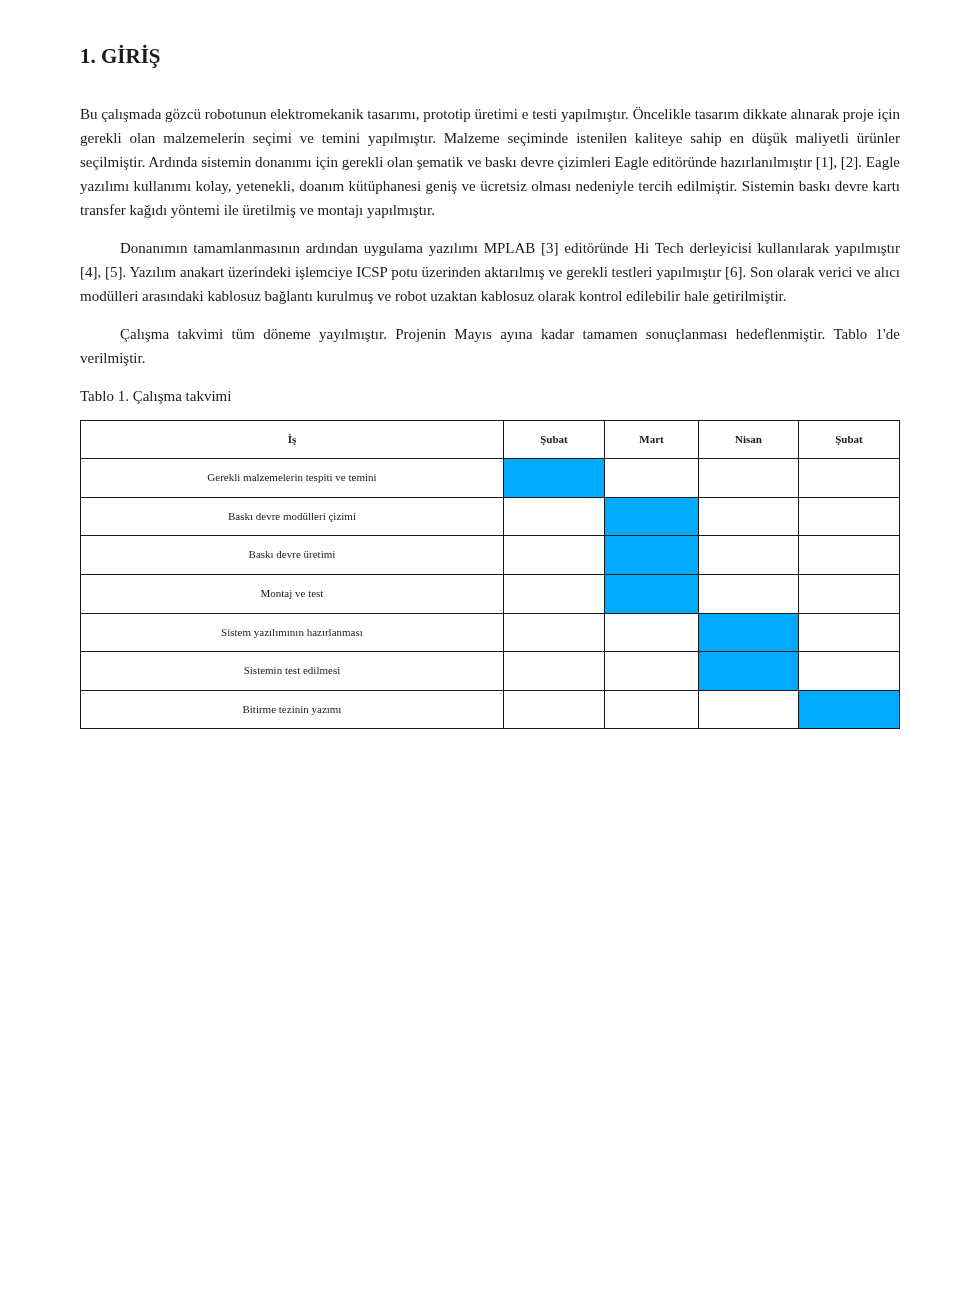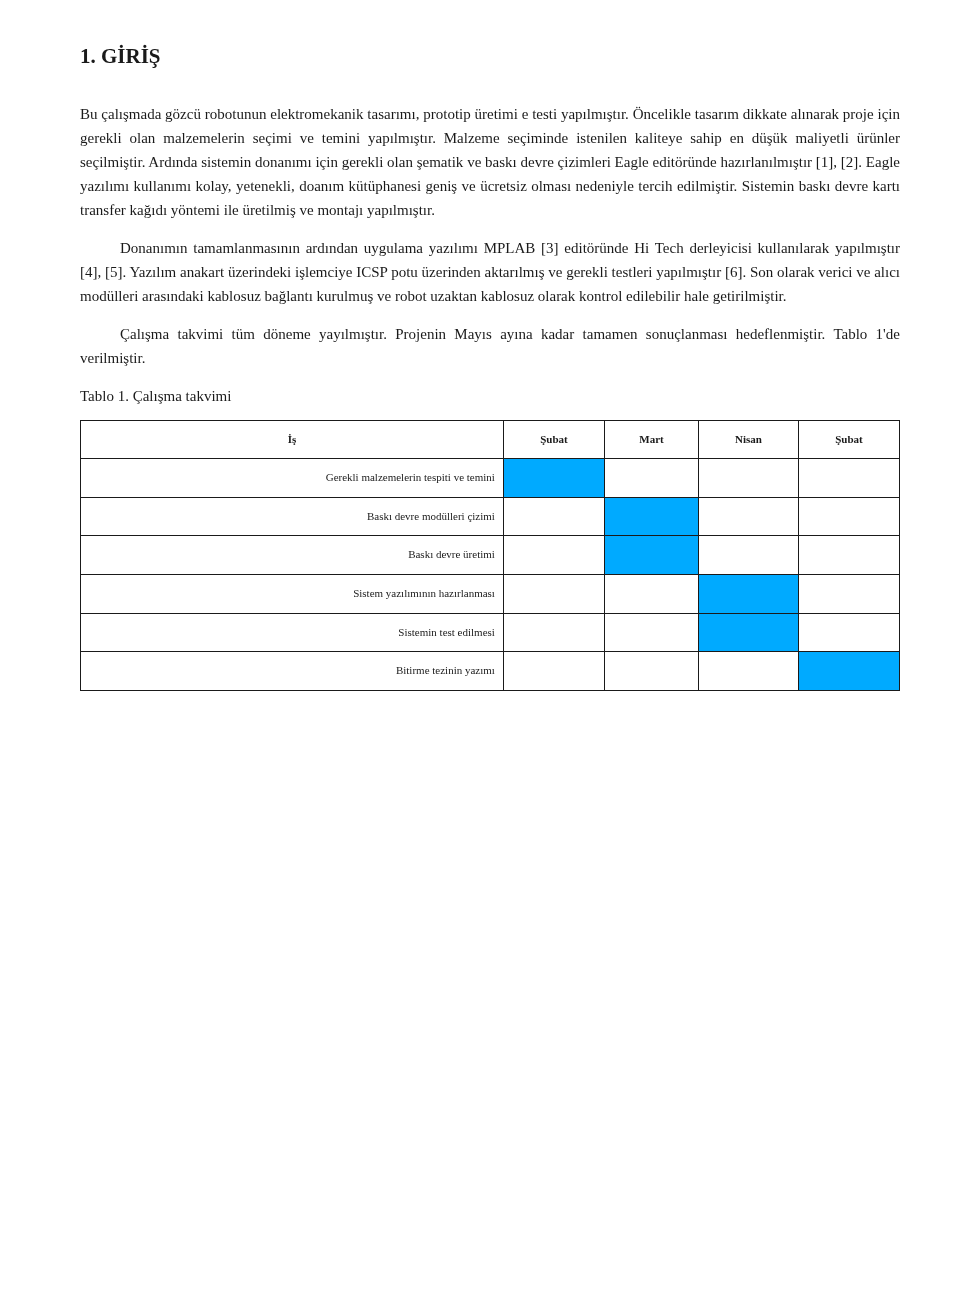--- a/index.html
+++ b/index.html
@@ -57,21 +57,21 @@
       text-align: center;
       font-size: 11px;
     }
 
     table.schedule-table th {
       font-weight: bold;
       background: #ffffff;
     }
 
     table.schedule-table td.task-label {
-      text-align: right;
+      text-align: center;
       font-weight: normal;
     }
 
     .cell-filled {
       background-color: #00aaff;
     }
 
     .cell-empty {
       background-color: #ffffff;
     }
@@ -115,20 +115,27 @@
         <td class="cell-empty"></td>
       </tr>
       <tr>
         <td class="task-label">Baskı devre üretimi</td>
         <td class="cell-empty"></td>
         <td class="cell-filled"></td>
         <td class="cell-empty"></td>
         <td class="cell-empty"></td>
       </tr>
       <tr>
+        <td class="task-label">Montaj ve test</td>
+        <td class="cell-empty"></td>
+        <td class="cell-filled"></td>
+        <td class="cell-empty"></td>
+        <td class="cell-empty"></td>
+      </tr>
+      <tr>
         <td class="task-label">Sistem yazılımının hazırlanması</td>
         <td class="cell-empty"></td>
         <td class="cell-empty"></td>
         <td class="cell-filled"></td>
         <td class="cell-empty"></td>
       </tr>
       <tr>
         <td class="task-label">Sistemin test edilmesi</td>
         <td class="cell-empty"></td>
         <td class="cell-empty"></td>

